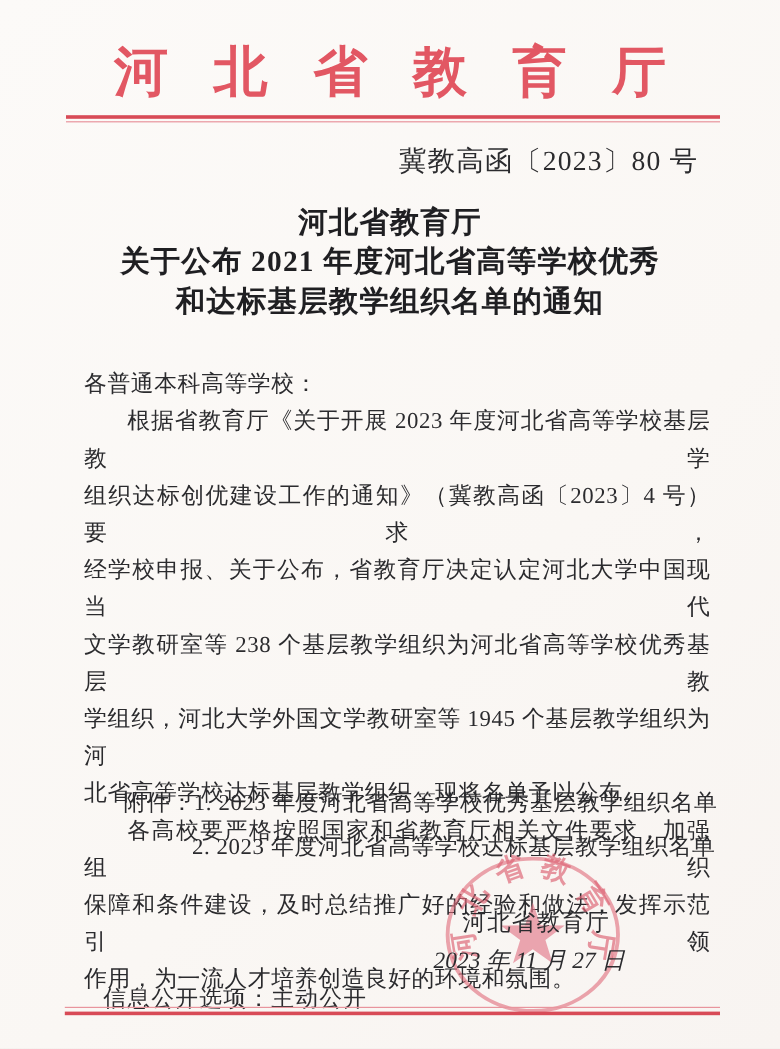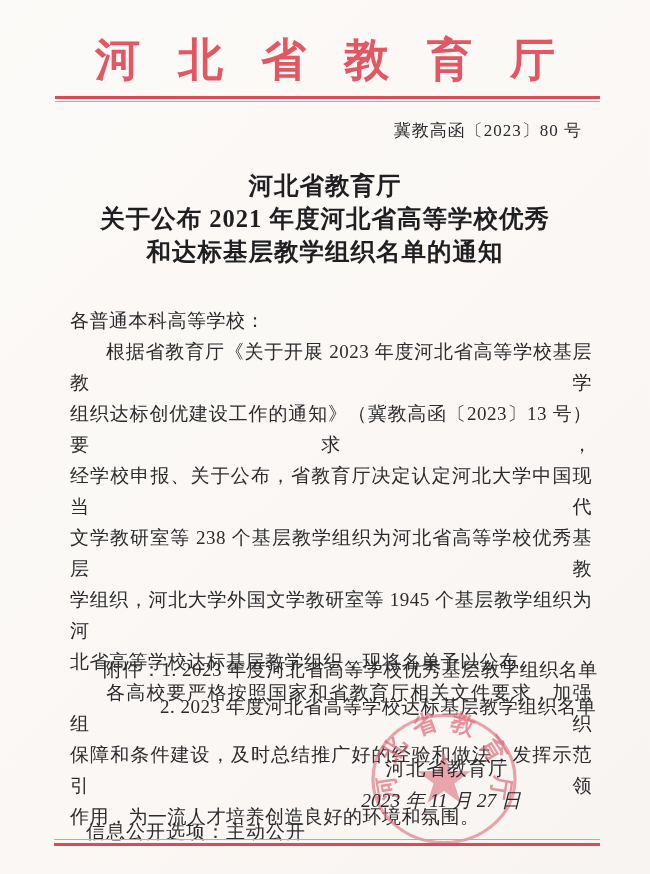--- a/index.html
+++ b/index.html
@@ -24,21 +24,21 @@
     letter-spacing:38px;text-indent:38px;
     white-space:nowrap;
   }
   .rule-top{position:absolute;top:96px;left:55px;width:545px;}
   .rule-top .thick{height:3px;background:#d84b57;}
   .rule-top .thin{height:1px;background:#e8949d;margin-top:2px;}
   
   .doc-number{
     position:absolute;top:119px;left:0;width:582px;
     text-align:right;
-    font-size:17px;font-weight:500;
+    font-size:23px;font-weight:500;
     letter-spacing:1px;
   }
   
   .title{
     position:absolute;top:169px;left:0;width:100%;
     text-align:center;
     font-size:24.5px;font-weight:bold;
     line-height:33px;
     color:#1f1f22;
     letter-spacing:1px;
@@ -95,21 +95,21 @@
 
   <div class="title">
     <div>河北省教育厅</div>
     <div>关于公布 2021 年度河北省高等学校优秀</div>
     <div>和达标基层教学组织名单的通知</div>
   </div>
 
   <div class="body-text">
     <div class="line">各普通本科高等学校：</div>
     <div class="line indent fill">根据省教育厅《关于开展 2023 年度河北省高等学校基层教学</div>
-    <div class="line fill">组织达标创优建设工作的通知》（冀教高函〔2023〕13 号）要求，</div>
+    <div class="line fill">组织达标创优建设工作的通知》（冀教高函〔2023〕4 号）要求，</div>
     <div class="line fill">经学校申报、关于公布，省教育厅决定认定河北大学中国现当代</div>
     <div class="line fill">文学教研室等 238 个基层教学组织为河北省高等学校优秀基层教</div>
     <div class="line fill">学组织，河北大学外国文学教研室等 1945 个基层教学组织为河</div>
     <div class="line">北省高等学校达标基层教学组织，现将名单予以公布。</div>
     <div class="line indent fill">各高校要严格按照国家和省教育厅相关文件要求，加强组织</div>
     <div class="line fill">保障和条件建设，及时总结推广好的经验和做法，发挥示范引领</div>
     <div class="line">作用，为一流人才培养创造良好的环境和氛围。</div>
   </div>
 
   <div class="attachments">

